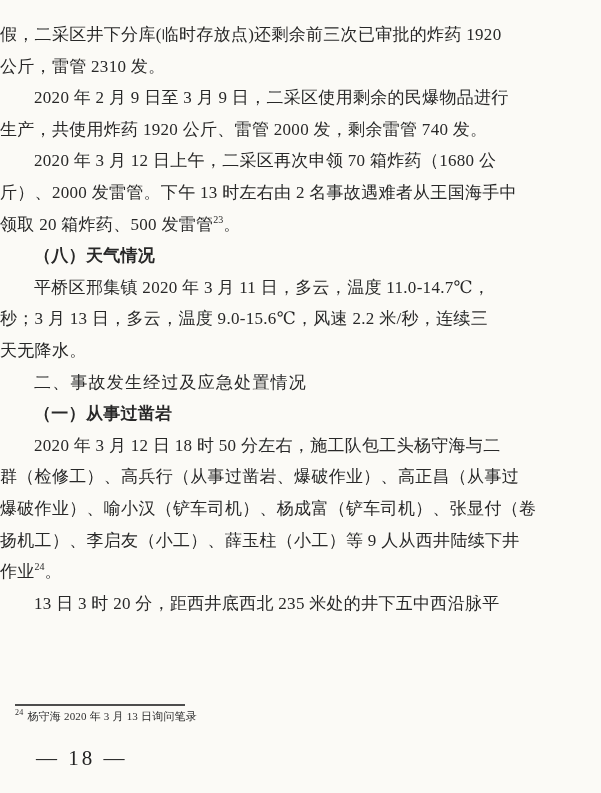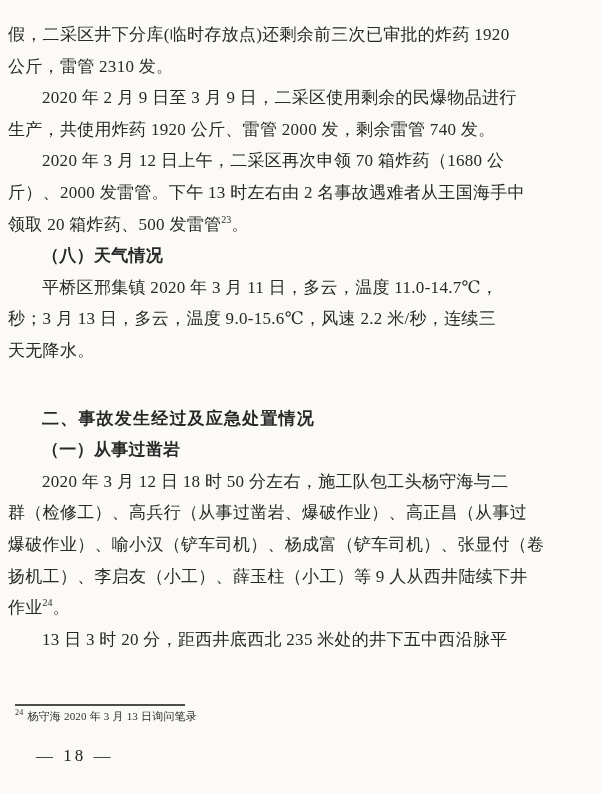--- a/index.html
+++ b/index.html
@@ -7,34 +7,33 @@
     position:relative;
     width:601px;height:793px;
     background:#fbfaf6;
     font-family:"Liberation Serif","DejaVu Serif",serif;
     color:#282828;
     overflow:hidden;
     box-sizing:border-box;
   }
   .body-text{
     position:absolute;
-    left:8px;top:19px;
+    left:0;top:19px;
     width:523px;
     font-size:17px;
     line-height:31.6px;
     letter-spacing:0.3px;
   }
   .line{white-space:nowrap;}
   .ind{text-indent:34px;}
   .bold-kai{font-weight:bold;font-family:Liberation Serif, serif;}
   .hei{
-    font-weight:bold;
+    font-weight:normal;
     font-family:"Liberation Sans","DejaVu Sans",sans-serif;
     letter-spacing:1.2px;
-    margin-top:36px;
   }
   .line sup{
     font-size:10px;
     line-height:0;
     letter-spacing:0;
   }
   .fn-sep{
     position:absolute;
     left:15px;top:704px;
     width:170px;height:2px;
@@ -50,21 +49,21 @@
   }
   .footnote{white-space:nowrap;}
   .footnote sup{
     font-size:8px;
     line-height:0;
     margin-right:4px;
   }
   .page-number{
     position:absolute;
     left:36px;top:746px;
-    font-size:17px;
+    font-size:21px;
     letter-spacing:3px;
     color:#222;
   }
 </style>
 </head>
 <body>
 
 <div class="page">
 
   <div class="body-text">

